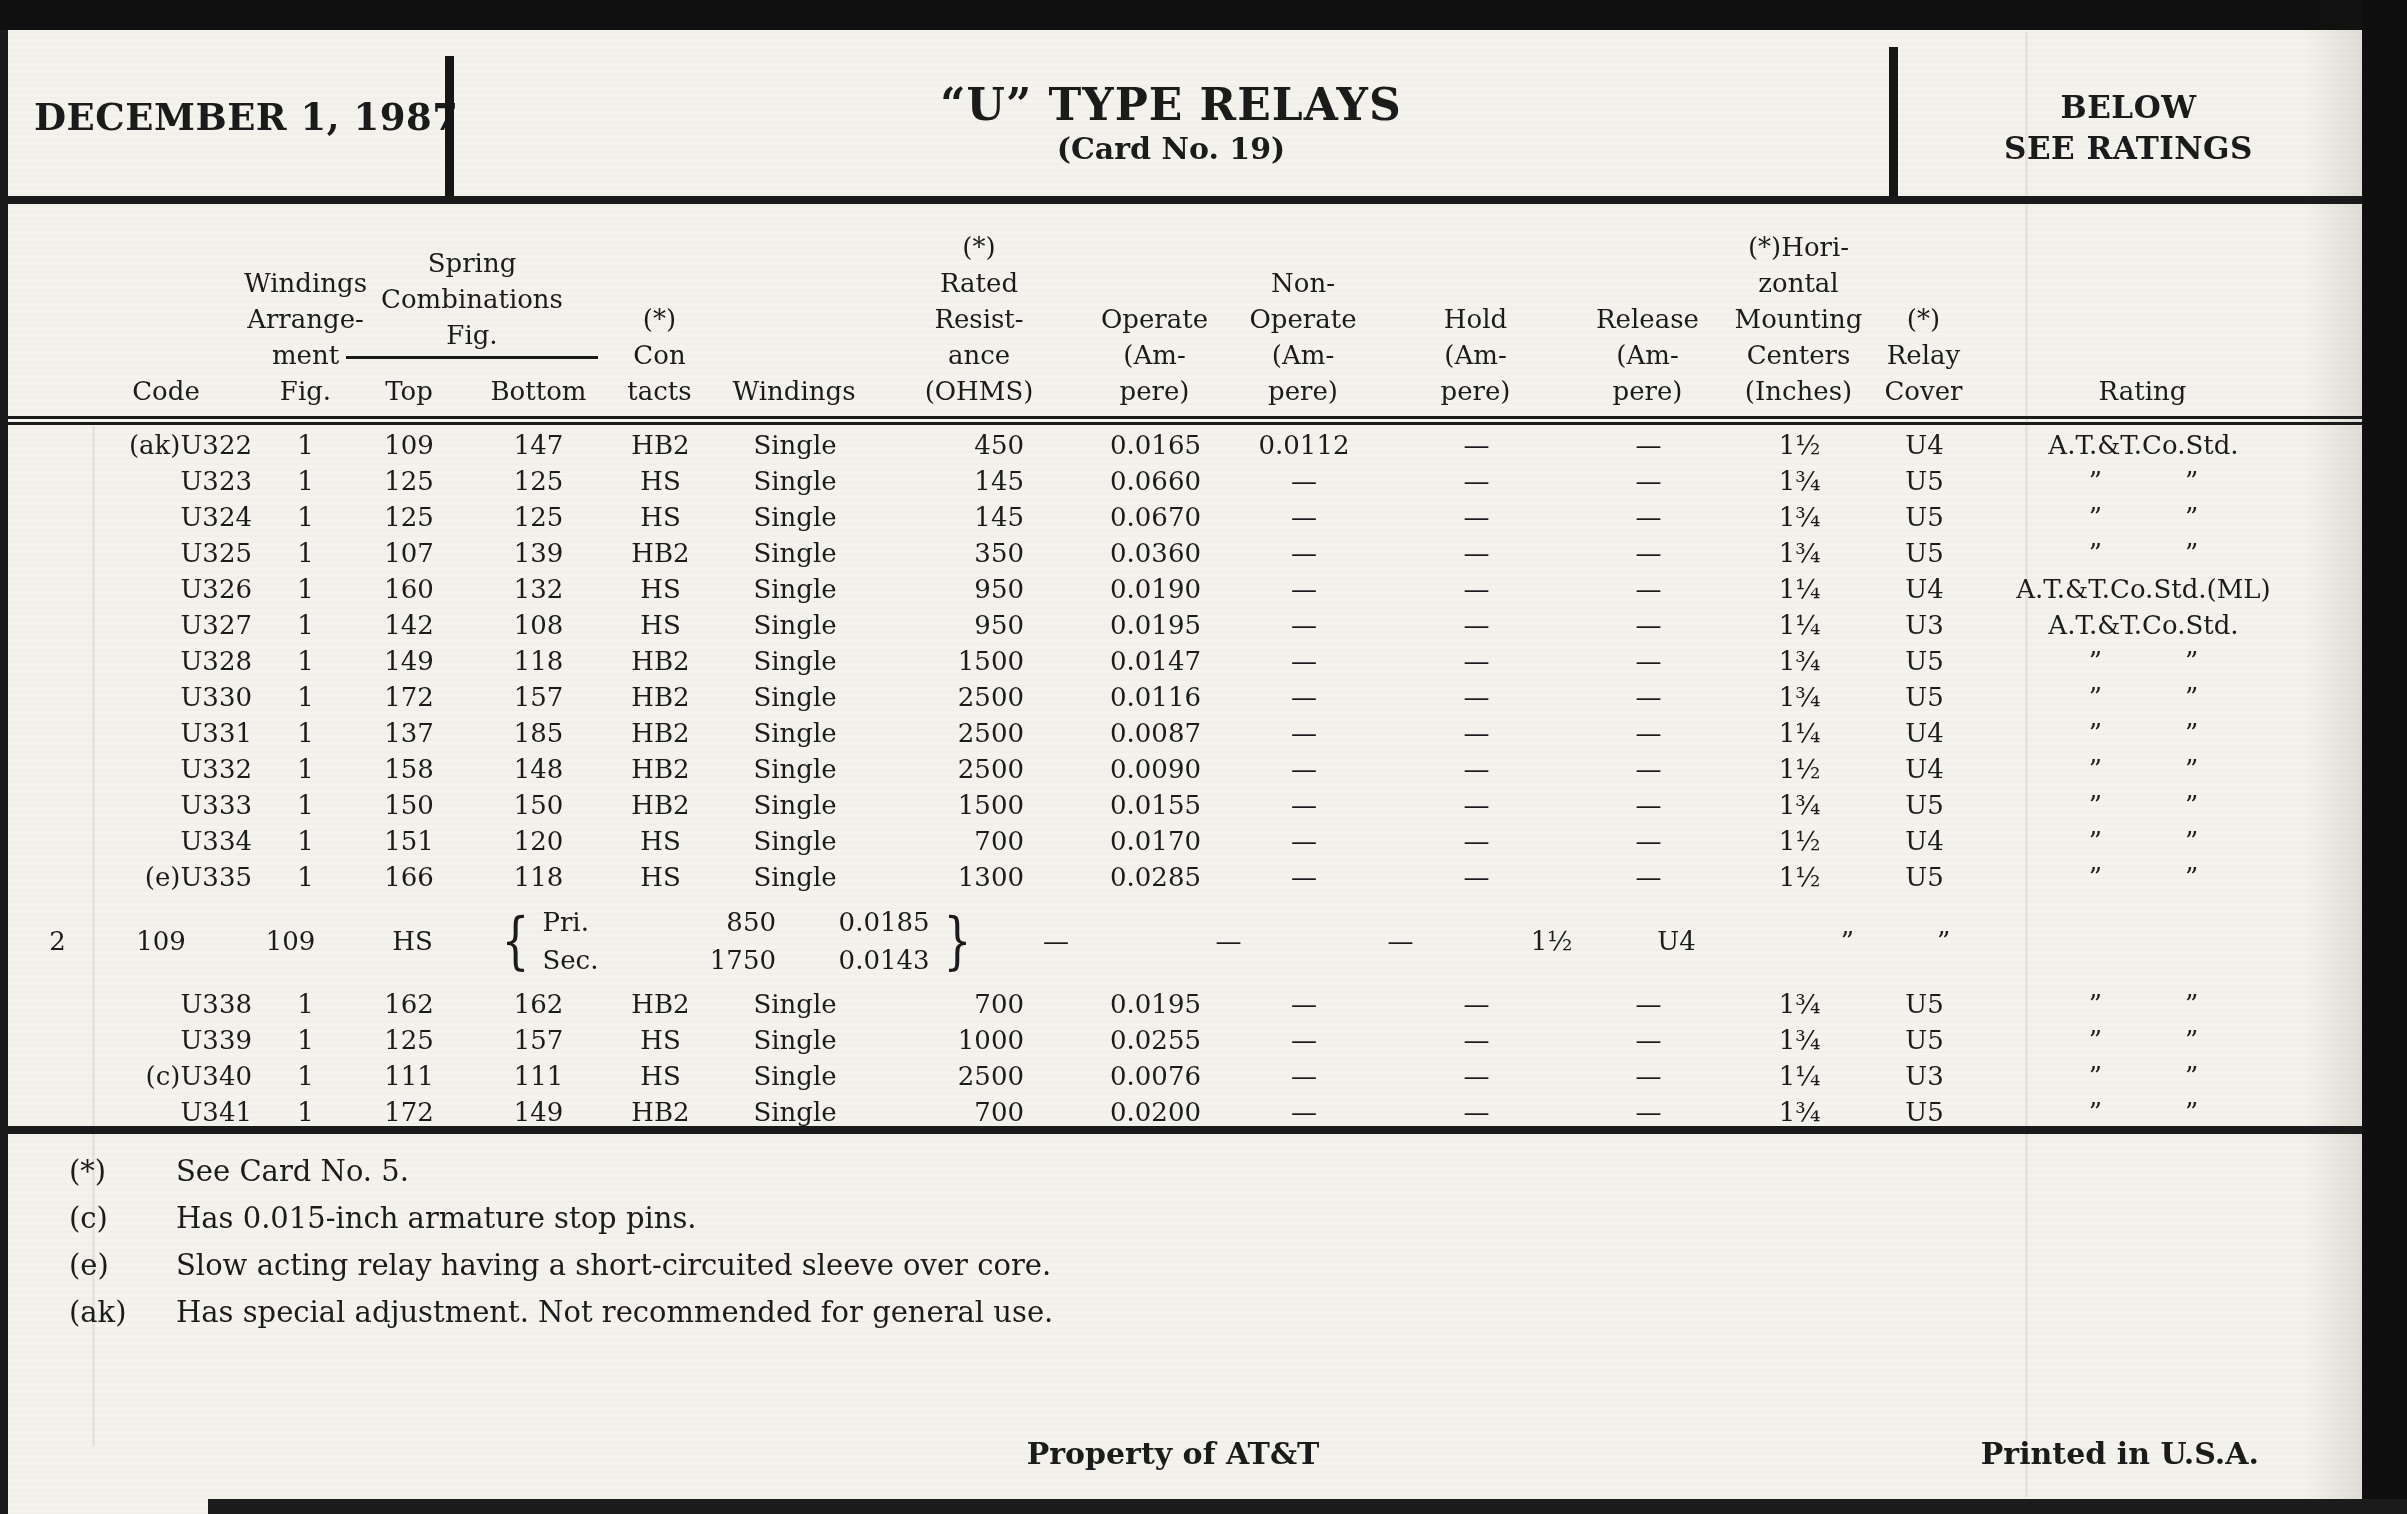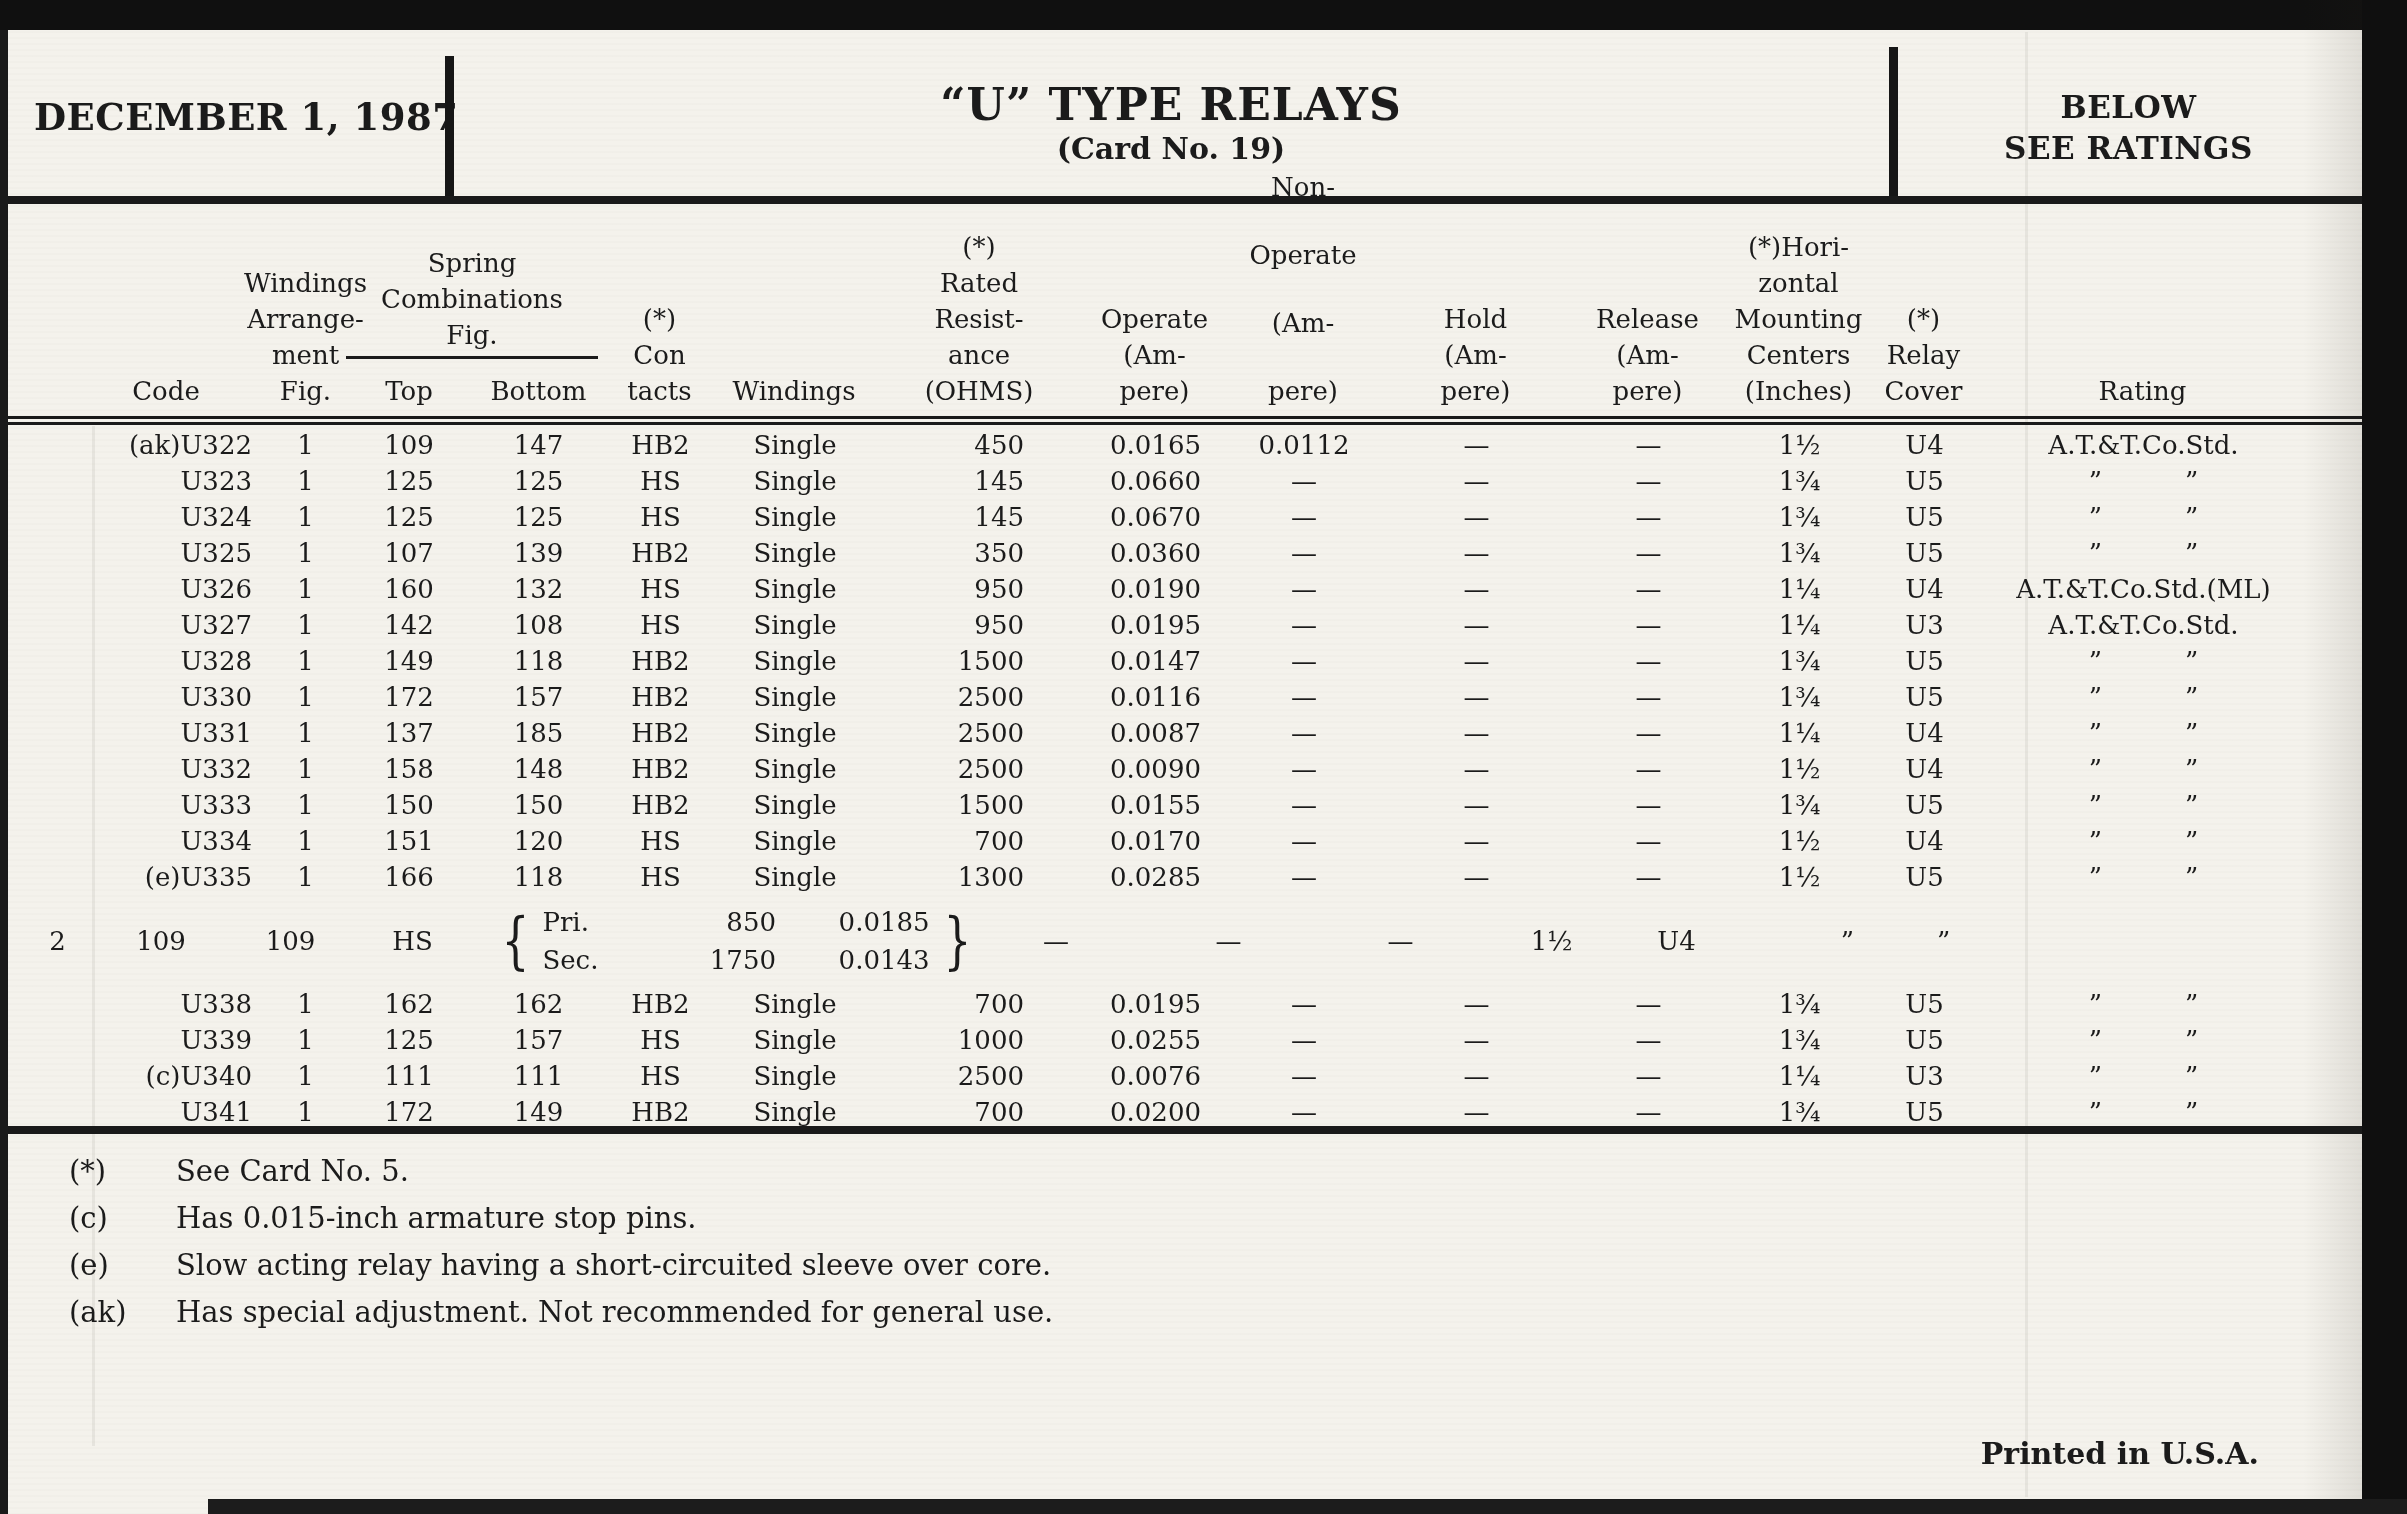--- a/index.html
+++ b/index.html
@@ -41,21 +41,21 @@
   
   .c-code{width:248px;}
   .c-warr{width:75px;}
   .c-spring{width:258px;}
   .c-top{width:132px;}
   .c-bottom{width:127px;}
   .c-contacts{width:117px;}
   .c-windings{width:152px;}
   .c-resistance{width:218px;}
   .c-operate{width:133px;}
-  .c-nonop{width:164px;gap:32px;}
+  .c-nonop{width:164px;}
   .c-hold{width:181px;}
   .c-release{width:163px;}
   .c-mounting{width:139px;}
   .c-cover{width:111px;}
   .c-rating{width:327px;}
 
   .theader{position:absolute;top:204px;left:20px;width:2287px;height:210px;
     display:flex;align-items:flex-end;padding-bottom:5px;font-size:26px;line-height:36px;}
   .hcell{display:flex;flex-direction:column;justify-content:flex-end;align-items:center;
     text-align:center;white-space:nowrap;flex:none;}
@@ -556,16 +556,17 @@
     <div class="footnote">
       <span class="fn-label">(e)</span>
       <span class="fn-text">Slow acting relay having a short-circuited sleeve over core.</span>
     </div>
     <div class="footnote">
       <span class="fn-label">(ak)</span>
       <span class="fn-text">Has special adjustment. Not recommended for general use.</span>
     </div>
   </div>
 
+  <div class="footer-center">Property of AT&amp;T</div>
   <div class="footer-right">Printed in U.S.A.</div>
 
 </div>
 
 
 </body></html>

